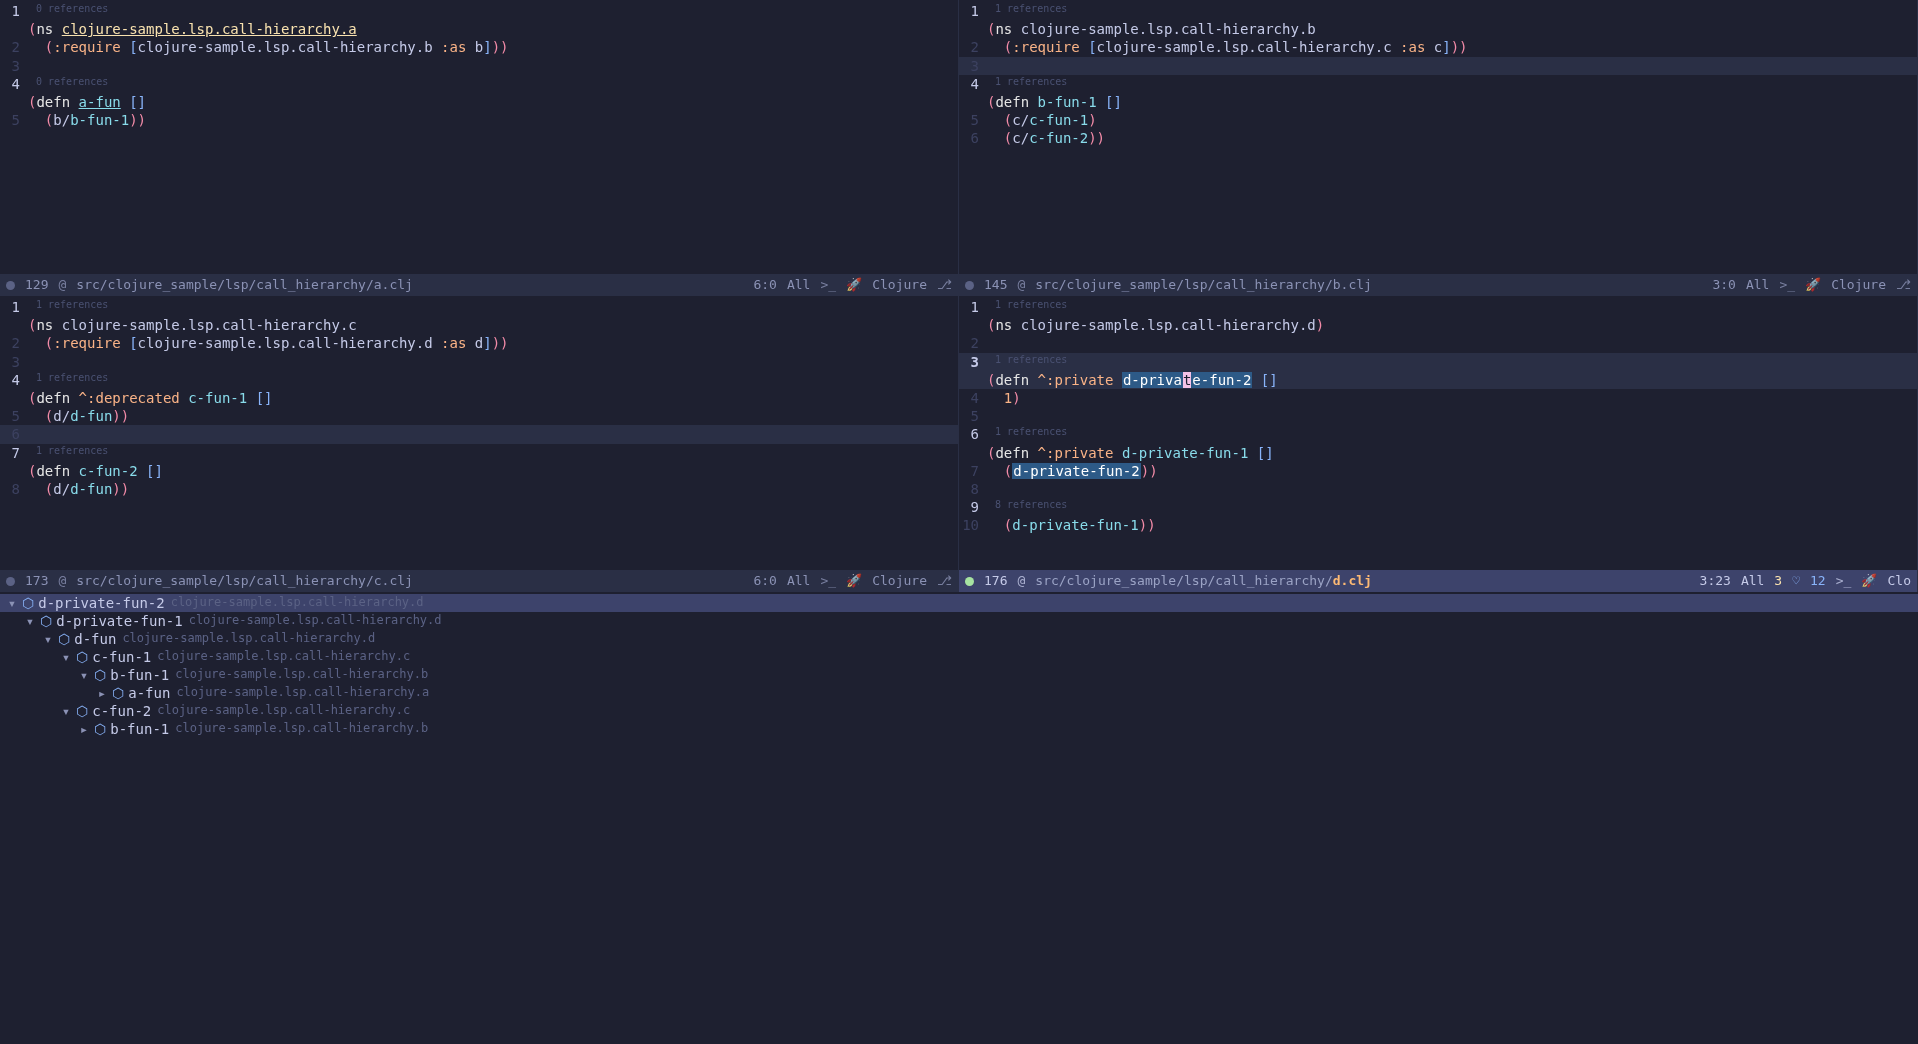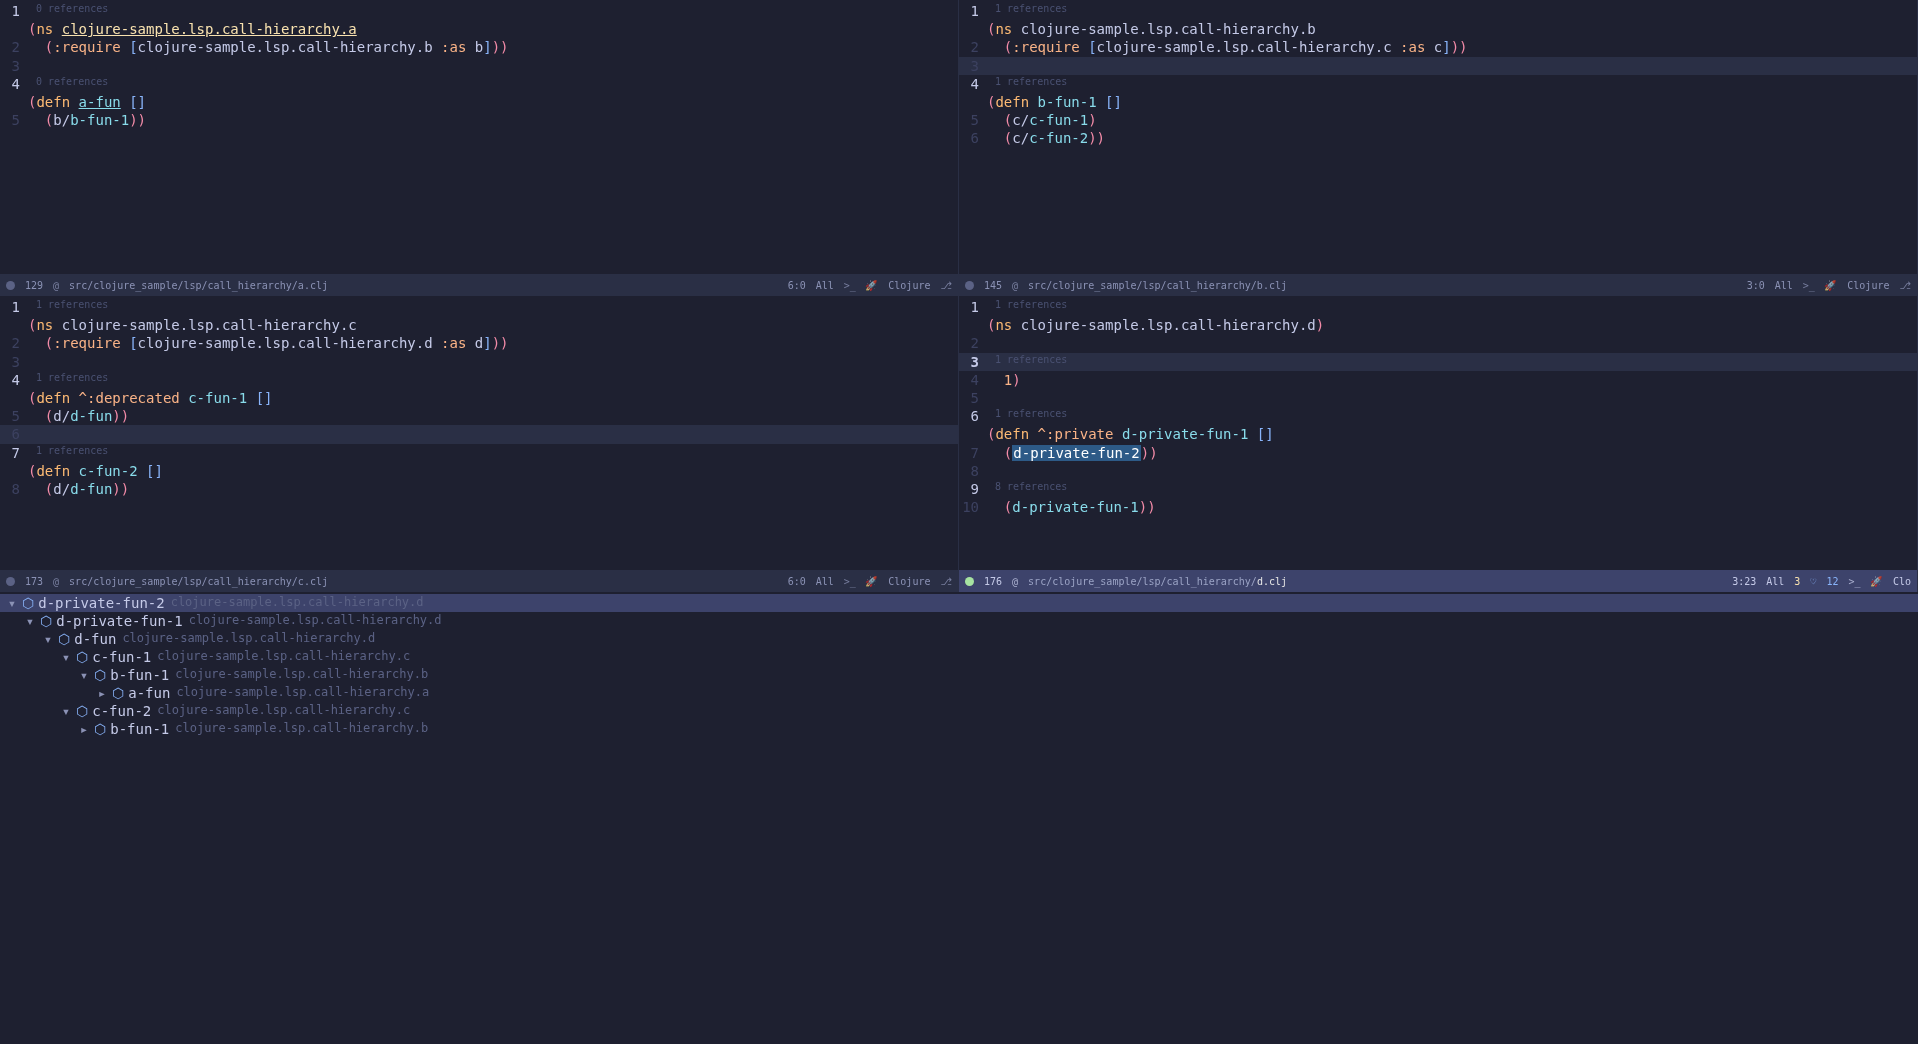--- a/index.html
+++ b/index.html
@@ -7,36 +7,36 @@
 .editor-grid{display:grid;grid-template-columns:1fr 1fr;grid-template-rows:296px 296px;flex-shrink:0}
 .pane{display:flex;flex-direction:column;overflow:hidden;position:relative;border-right:1px solid #2a2f45}
 .code-area{flex:1;overflow:hidden;padding-top:2px}
 .line{display:flex;white-space:pre}
 .gutter{width:28px;text-align:right;color:#3c4160;padding-right:8px;flex-shrink:0;user-select:none}
 .gutter.active{color:#c5cae8;font-weight:bold}
 .lens{color:#4a5172;font-size:10px;padding-left:8px}
 .codelens{display:flex}
 .codelens .gutter{color:#c5cae8}
 .hl-line{background:#2a2f45}
-.statusbar{height:22px;background:#2a2f45;display:flex;align-items:center;padding:0 6px;gap:10px;font-size:10px;color:#8b92b5;flex-shrink:0}
+.statusbar{height:22px;background:#2a2f45;display:flex;align-items:center;padding:0 6px;gap:10px;font-size:13px;color:#8b92b5;flex-shrink:0}
 .statusbar.active{background:#3d436b;color:#c5cae8}
 .dot{width:9px;height:9px;border-radius:50%;background:#5b6285;display:inline-block}
 .dot.green{background:#a6e3a1}
 .sb-icon{opacity:0.8}
 .tree-panel{flex:1;background:#1e2030;overflow:hidden;padding-top:2px}
 .tree-row{display:flex;align-items:center;height:18px;white-space:pre}
 .tree-row.sel{background:#3d436b}
 .tree-indent{display:inline-block}
 .tree-arrow{width:12px;display:inline-block;color:#8b92b5;text-align:center}
 .cube{color:#89b4fa;margin:0 4px}
 .tree-name{color:#c5cae8}
 .tree-ns{color:#5b6285;font-size:12px;margin-left:6px}
 .c-paren{color:#f38ba8}
 .c-bracket{color:#89b4fa}
-.c-kw{color:#fdba74}
+.c-kw{color:#e5e5e5}
 .c-ns{color:#f9e2af;text-decoration:underline}
 .c-fn{color:#89dceb;text-decoration:underline}
 .c-fn2{color:#89dceb}
 .c-sym{color:#c5cae8}
 .c-meta{color:#fab387}
 .c-sel{background:#2d5a87;color:#fff;padding:0 1px}
 .c-cursor{background:#f5c2e7;color:#1e2030}
 .c-num{color:#fab387}
 </style>
 </head>
@@ -122,34 +122,35 @@
       <span class="sb-icon">⎇</span>
     </div>
   </div>
 
   <div class="pane">
     <div class="code-area" id="code-br">
         <div class="line codelens"><span class="gutter">1</span><span class="lens">1 references</span></div>
         <div class="line"><span class="gutter"></span><span><span class="c-paren">(</span><span class="c-kw">ns </span><span class="c-sym">clojure-sample.lsp.call-hierarchy.d</span><span class="c-paren">)</span></span></div>
         <div class="line"><span class="gutter">2</span><span></span></div>
         <div class="line codelens hl-line"><span class="gutter active">3</span><span class="lens">1 references</span></div>
+        <div class="line hl-line"><span class="gutter"></span><span><span class="c-paren">(</span><span class="c-kw">defn </span><span class="c-meta">^:private</span><span> </span><span class="c-sel">d-priva</span><span class="c-cursor">t</span><span class="c-sel">e-fun-2</span><span> </span><span class="c-bracket">[]</span></span></div>
         <div class="line"><span class="gutter">4</span><span><span>  </span><span class="c-num">1</span><span class="c-paren">)</span></span></div>
         <div class="line"><span class="gutter">5</span><span></span></div>
         <div class="line codelens"><span class="gutter">6</span><span class="lens">1 references</span></div>
         <div class="line"><span class="gutter"></span><span><span class="c-paren">(</span><span class="c-kw">defn </span><span class="c-meta">^:private</span><span> </span><span class="c-fn2">d-private-fun-1</span><span> </span><span class="c-bracket">[]</span></span></div>
         <div class="line"><span class="gutter">7</span><span><span>  </span><span class="c-paren">(</span><span class="c-sel">d-private-fun-2</span><span class="c-paren">))</span></span></div>
         <div class="line"><span class="gutter">8</span><span></span></div>
         <div class="line codelens"><span class="gutter">9</span><span class="lens">8 references</span></div>
         <div class="line"><span class="gutter">10</span><span><span>  </span><span class="c-paren">(</span><span class="c-fn2">d-private-fun-1</span><span class="c-paren">))</span></span></div>
       </div>
     <div class="statusbar active">
       <span class="dot green"></span>
       <span>176</span>
       <span class="sb-icon">@</span>
-      <span><span style="color:#9ba3c5">src/clojure_sample/lsp/call_hierarchy/</span><span style="color:#e5e5e5;font-weight:normal">d.clj</span></span>
+      <span><span style="color:#9ba3c5">src/clojure_sample/lsp/call_hierarchy/</span><span style="color:#fdba74;font-weight:bold">d.clj</span></span>
       <span style="flex:0 0 auto;margin-left:auto"></span>
       <span>3:23</span>
       <span>All</span>
         <span style="color:#f9e2af">3</span>
       <span style="color:#89b4fa">♡</span>
       <span style="color:#89b4fa">12</span>
       <span class="sb-icon">&gt;_</span>
       <span class="sb-icon">🚀</span>
       <span>Clo</span>
     </div>

